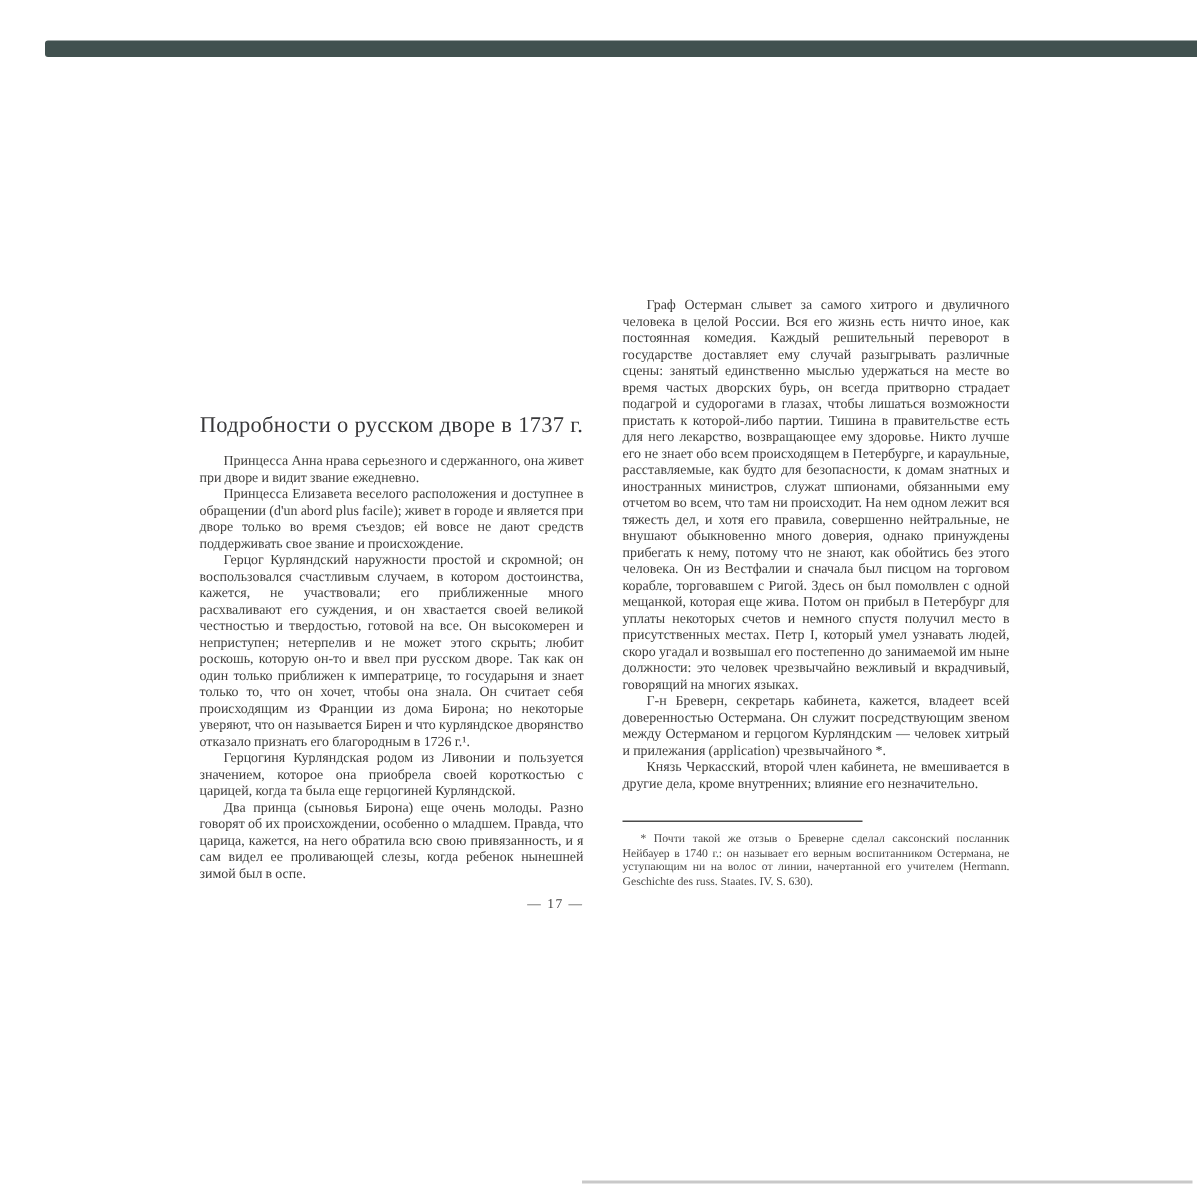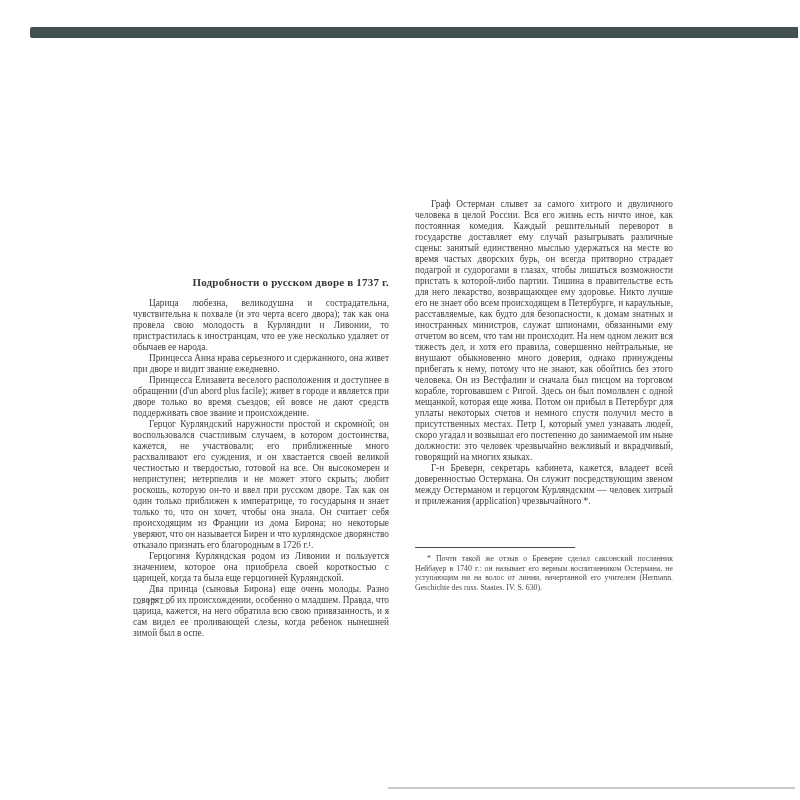--- a/index.html
+++ b/index.html
@@ -33,23 +33,23 @@
     background: #c9c9c9;
   }
   .page {
     position: absolute;
     color: #3f3e3c;
     margin-top: 13px;
   }
   .page-left  { left: 133px; top: 263px; width: 256px; }
   .page-right { left: 415px; top: 186px; width: 258px; }
   .heading {
-    font-size: 11px;
-    font-weight: bold;
-    text-align: right;
+    font-size: 15px;
+    font-weight: normal;
+    text-align: center;
     margin: 0 0 10px 0;
     letter-spacing: 0.2px;
     color: #38383a;
   }
   .page p.body-par {
     margin: 0;
     font-size: 9.3px;
     line-height: 11px;
     text-align: justify;
     text-indent: 16px;
@@ -74,46 +74,46 @@
     font-size: 7.8px;
     line-height: 9.7px;
     text-align: justify;
     text-indent: 12px;
     color: #4a4947;
   }
   .pagenum {
     position: absolute;
     font-size: 9px;
     letter-spacing: 1px;
-    text-align: left;
+    text-align: right;
     color: #444342;
   }
   .pagenum-left  { left: 133px; top: 597px; width: 256px; }
   .pagenum-right { left: 415px; top: 599px; width: 258px; }
 </style>
 </head>
 <body>
 
 <div class="canvas">
 
   <div class="top-strip"></div>
 
   <div class="page page-left">
     <h1 class="heading">Подробности о русском дворе в 1737 г.</h1>
-    <p class="body-par">Царица любезна, великодушна и сострадательна, чувствительна к похвале (и это черта всего двора); так как она провела свою молодость в Курляндии и Ливонии, то пристрастилась к иностранцам, что ее уже несколько удаляет от обычаев ее народа.</p>
     <p class="body-par">Принцесса Анна нрава серьезного и сдержанного, она живет при дворе и видит звание ежедневно.</p>
     <p class="body-par">Принцесса Елизавета веселого расположения и доступнее в обращении (d'un abord plus facile); живет в городе и является при дворе только во время съездов; ей вовсе не дают средств поддерживать свое звание и происхождение.</p>
     <p class="body-par">Герцог Курляндский наружности простой и скромной; он воспользовался счастливым случаем, в котором достоинства, кажется, не участвовали; его приближенные много расхваливают его суждения, и он хвастается своей великой честностью и твердостью, готовой на все. Он высокомерен и неприступен; нетерпелив и не может этого скрыть; любит роскошь, которую он-то и ввел при русском дворе. Так как он один только приближен к императрице, то государыня и знает только то, что он хочет, чтобы она знала. Он считает себя происходящим из Франции из дома Бирона; но некоторые уверяют, что он называется Бирен и что курляндское дворянство отказало признать его благородным в 1726 г.¹.</p>
     <p class="body-par">Герцогиня Курляндская родом из Ливонии и пользуется значением, которое она приобрела своей короткостью с царицей, когда та была еще герцогиней Курляндской.</p>
     <p class="body-par">Два принца (сыновья Бирона) еще очень молоды. Разно говорят об их происхождении, особенно о младшем. Правда, что царица, кажется, на него обратила всю свою привязанность, и я сам видел ее проливающей слезы, когда ребенок нынешней зимой был в оспе.</p>
   </div>
 
   <div class="page page-right">
     <p class="body-par">Граф Остерман слывет за самого хитрого и двуличного человека в целой России. Вся его жизнь есть ничто иное, как постоянная комедия. Каждый решительный переворот в государстве доставляет ему случай разыгрывать различные сцены: занятый единственно мыслью удержаться на месте во время частых дворских бурь, он всегда притворно страдает подагрой и судорогами в глазах, чтобы лишаться возможности пристать к которой-либо партии. Тишина в правительстве есть для него лекарство, возвращающее ему здоровье. Никто лучше его не знает обо всем происходящем в Петербурге, и караульные, расставляемые, как будто для безопасности, к домам знатных и иностранных министров, служат шпионами, обязанными ему отчетом во всем, что там ни происходит. На нем одном лежит вся тяжесть дел, и хотя его правила, совершенно нейтральные, не внушают обыкновенно много доверия, однако принуждены прибегать к нему, потому что не знают, как обойтись без этого человека. Он из Вестфалии и сначала был писцом на торговом корабле, торговавшем с Ригой. Здесь он был помолвлен с одной мещанкой, которая еще жива. Потом он прибыл в Петербург для уплаты некоторых счетов и немного спустя получил место в присутственных местах. Петр I, который умел узнавать людей, скоро угадал и возвышал его постепенно до занимаемой им ныне должности: это человек чрезвычайно вежливый и вкрадчивый, говорящий на многих языках.</p>
     <p class="body-par">Г-н Бреверн, секретарь кабинета, кажется, владеет всей доверенностью Остермана. Он служит посредствующим звеном между Остерманом и герцогом Курляндским — человек хитрый и прилежания (application) чрезвычайного *.</p>
+    <p class="body-par">Князь Черкасский, второй член кабинета, не вмешивается в другие дела, кроме внутренних; влияние его незначительно.</p>
   </div>
 
   <div class="footnote-block">
     <div class="footnote-rule"></div>
     <p class="footnote-text">* Почти такой же отзыв о Бреверне сделал саксонский посланник Нейбауер в 1740 г.: он называет его верным воспитанником Остермана, не уступающим ни на волос от линии, начертанной его учителем (Hermann. Geschichte des russ. Staates. IV. S. 630).</p>
   </div>
 
   <div class="pagenum pagenum-left">— 17 —</div>
 
 

